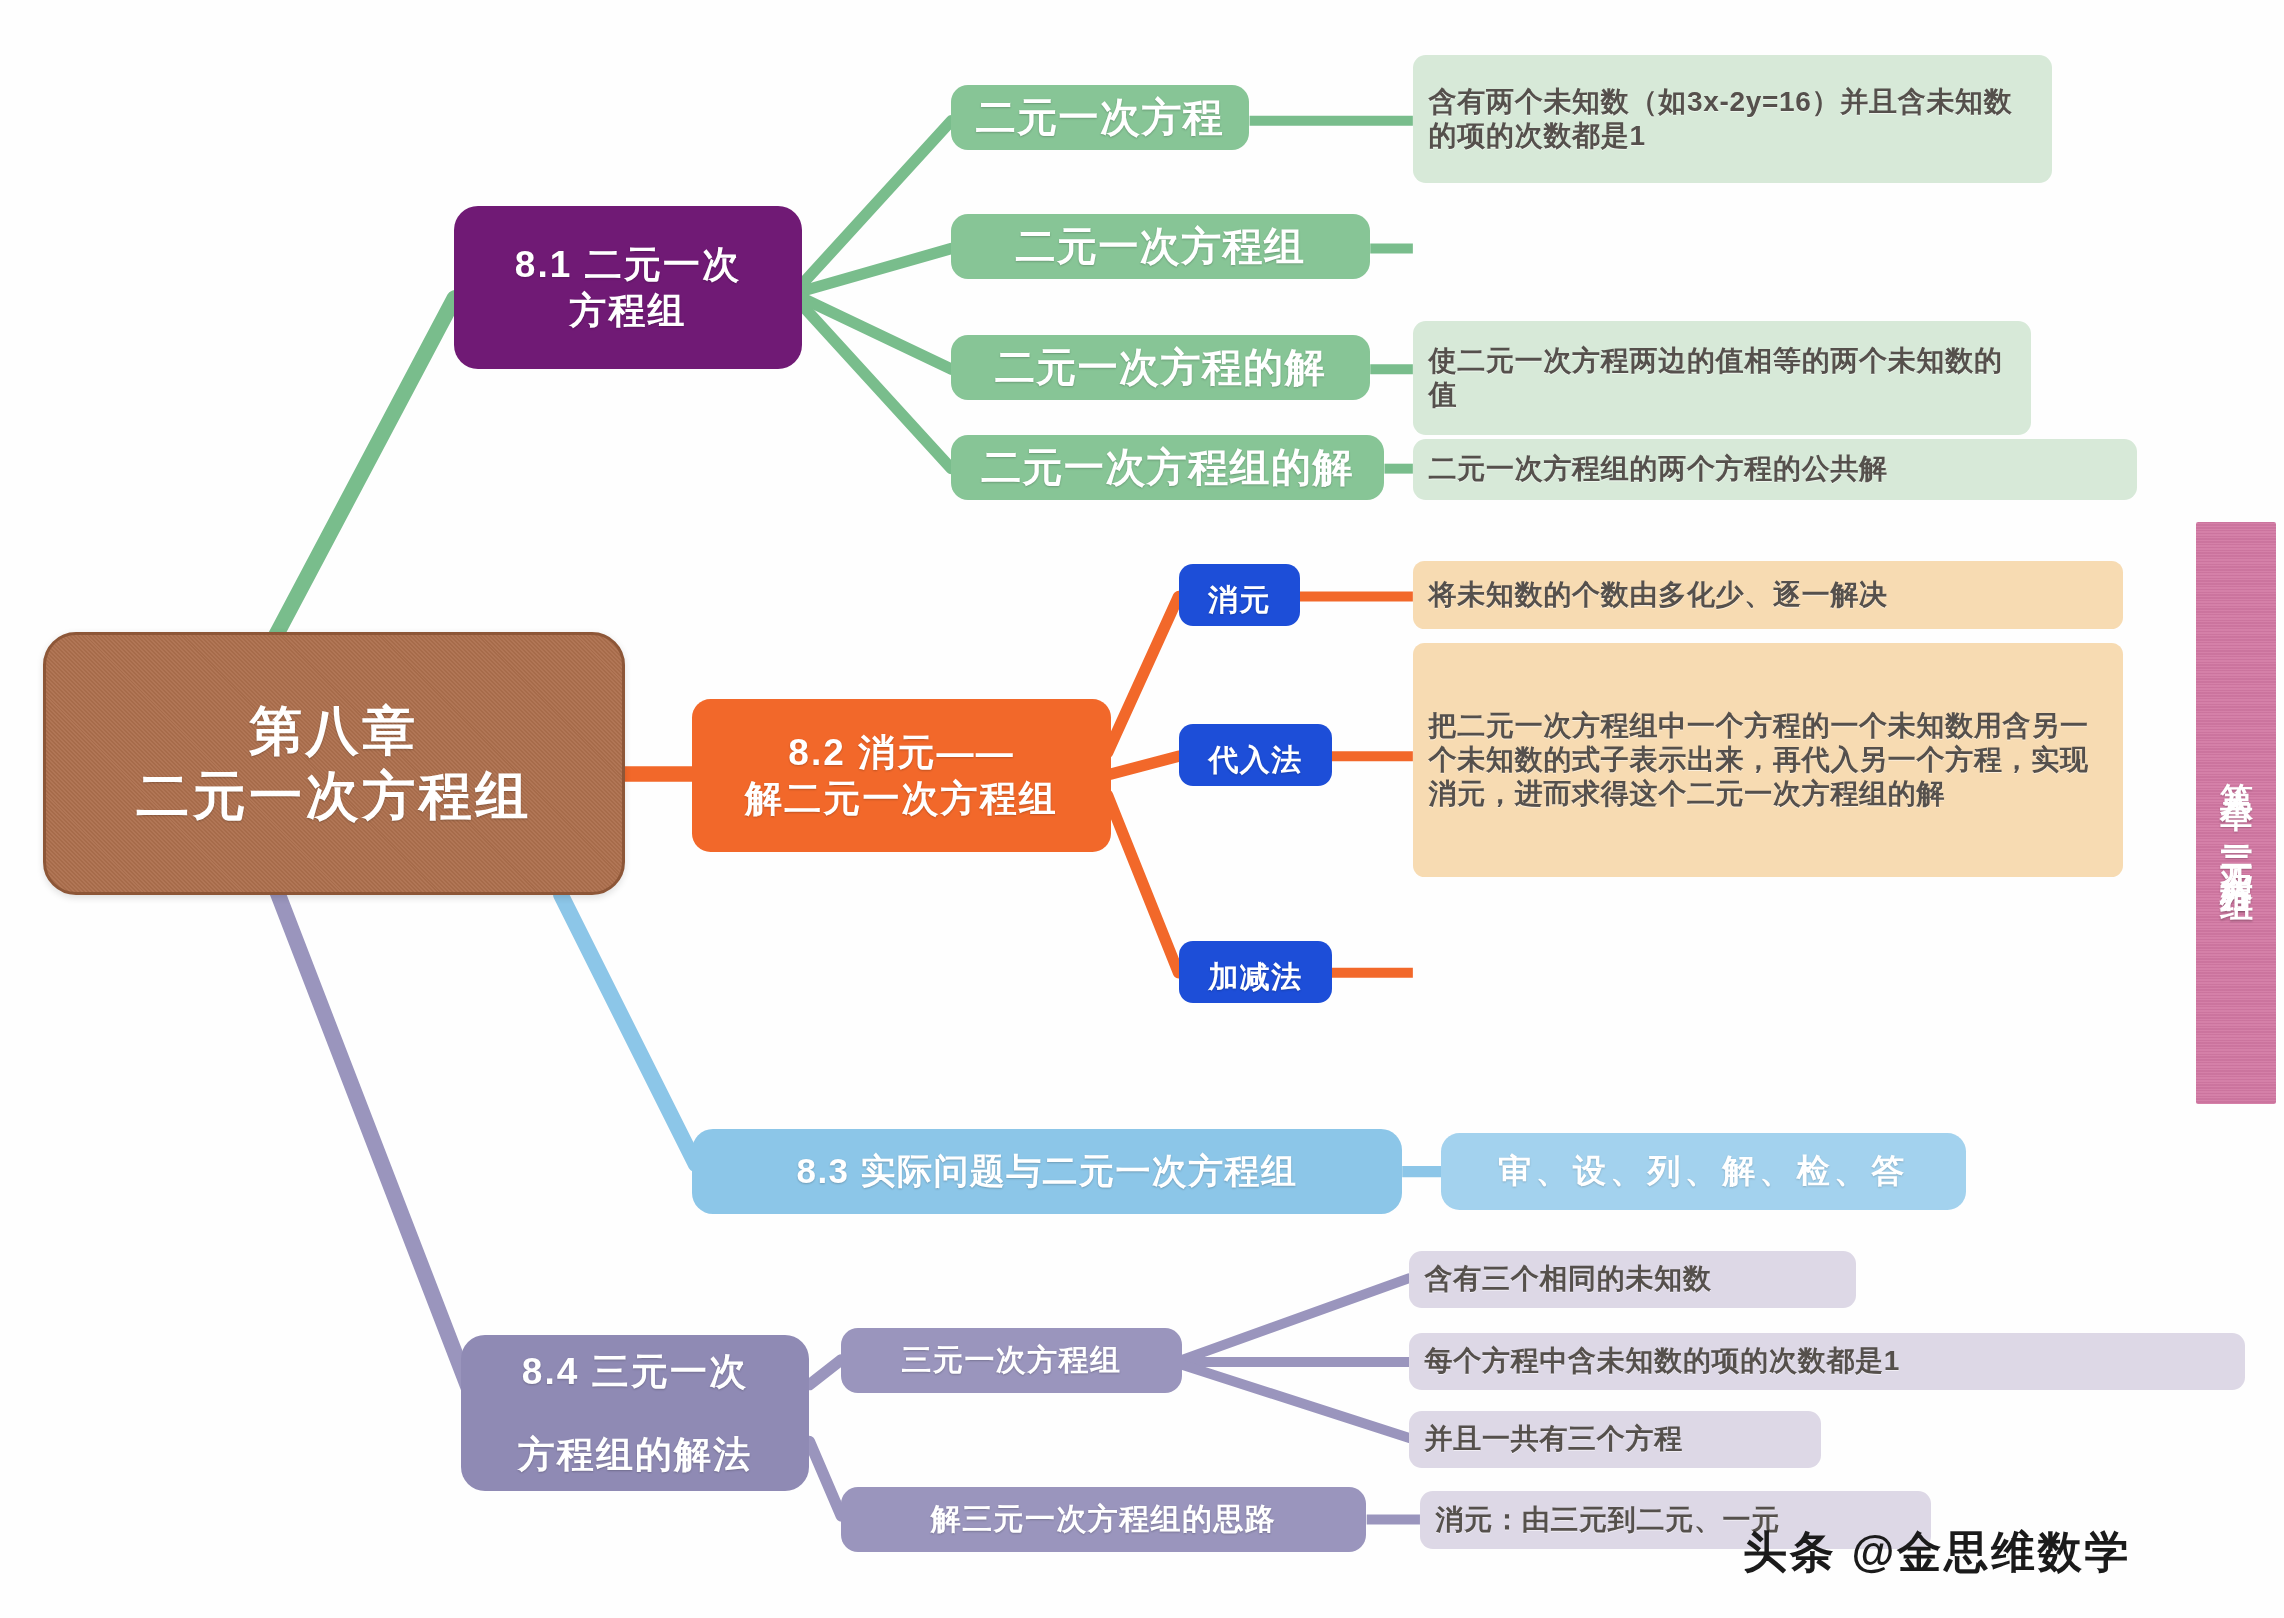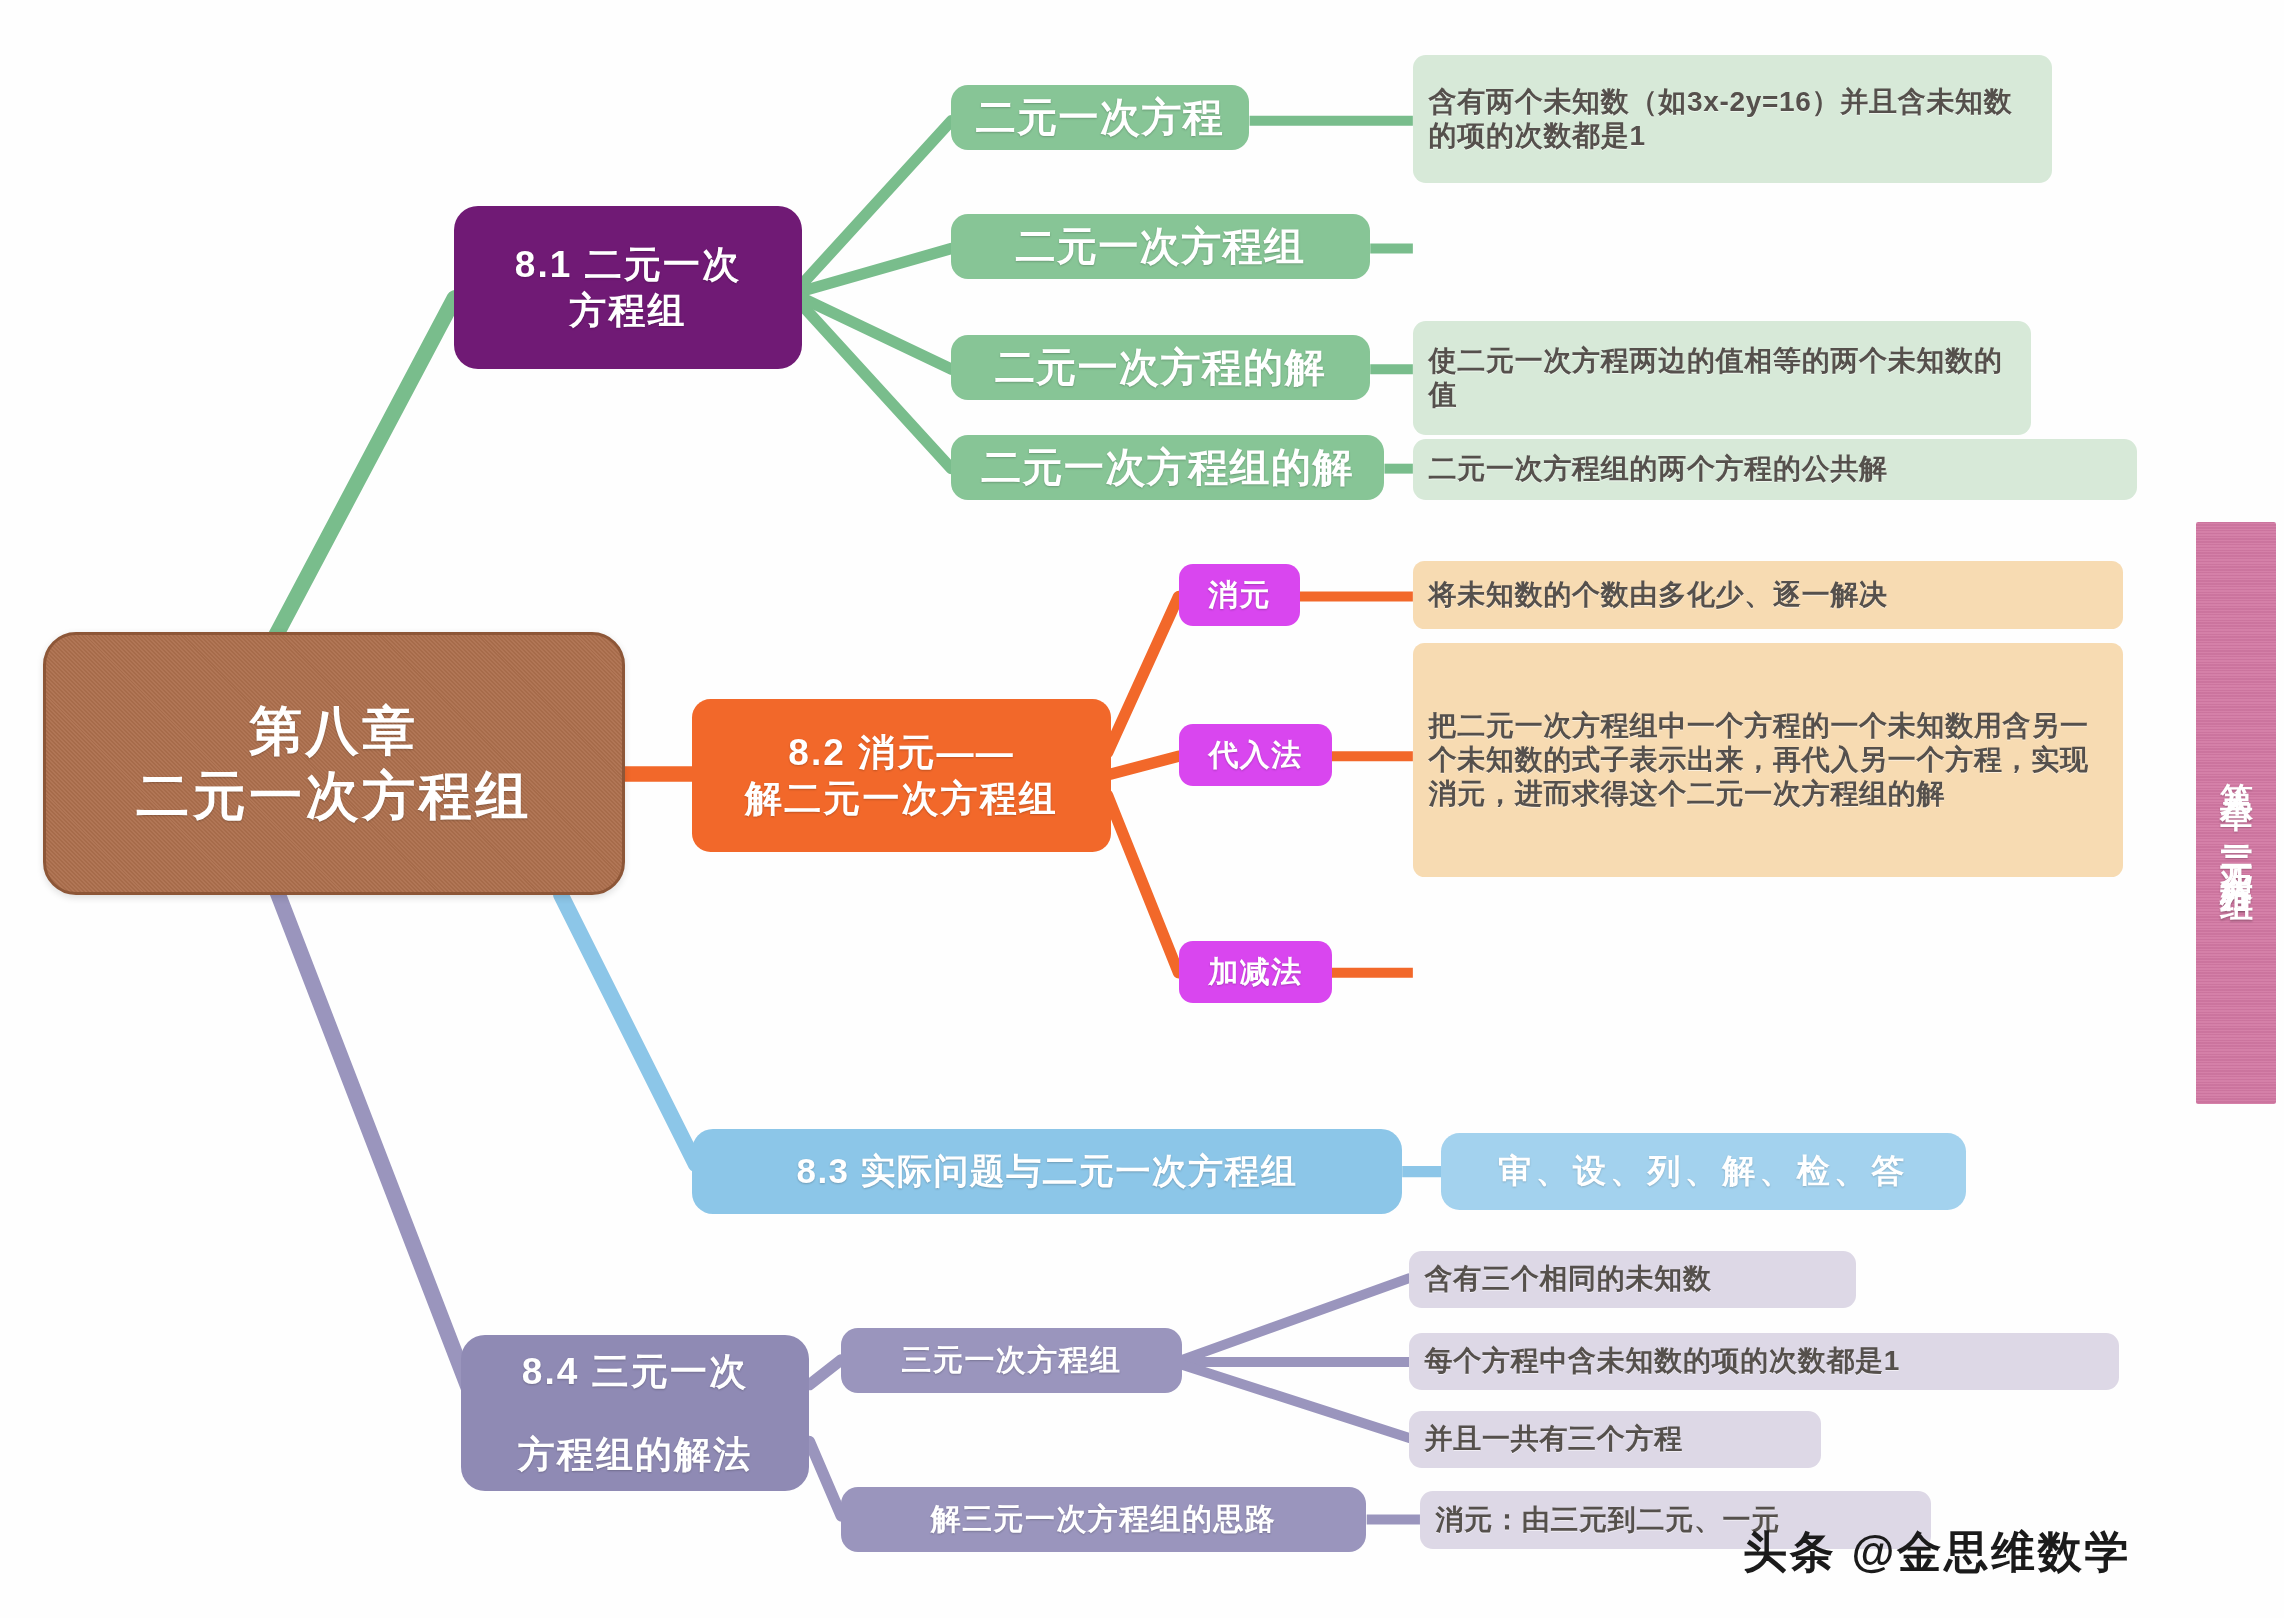--- a/index.html
+++ b/index.html
@@ -50,21 +50,21 @@
   }
 
   
   .green-main{background:#701a75;border-radius:24px;font-size:37px;letter-spacing:2.1px;}
   .green-sub{background:#87c596;border-radius:17px;font-size:40px;letter-spacing:1.4px;
              justify-content:center;}
   .green-desc{background:#d7e9d8;border-radius:12.8px;font-size:28px;letter-spacing:0.7px;}
 
   
   .orange-main{background:#f2682a;border-radius:18.5px;font-size:37px;letter-spacing:2.1px;}
-  .orange-sub{background:#d946ef;border-radius:14px;font-size:30px;letter-spacing:1.4px;}
+  .orange-sub{background:#1d4ed8;border-radius:14px;font-size:30px;letter-spacing:1.4px;align-items:flex-end;}
   .orange-desc{background:#f7dbb2;border-radius:11.4px;font-size:28px;letter-spacing:0.7px;}
 
   
   .blue-main{background:#8cc6e8;border-radius:21px;font-size:35px;letter-spacing:1.4px;}
   .blue-desc{background:#a3d2ee;border-radius:18.5px;font-size:33px;letter-spacing:4.3px;
              color:#ffffff;font-weight:700;text-shadow:0 1.4px 2.1px rgba(0,0,0,.18);
              justify-content:center;text-align:center;}
 
   
   .purple-main{background:#8f8ab4;border-radius:24px;font-size:37px;letter-spacing:2.1px;gap:38px;}
@@ -211,21 +211,21 @@
   <div class="node filled purple-sub pad" style="left:841px;top:1328px;width:341px;height:65px;">
     <span>三元一次方程组</span>
   </div>
   <div class="node filled purple-sub pad" style="left:841px;top:1487px;width:525px;height:65px;">
     <span>解三元一次方程组的思路</span>
   </div>
 
   <div class="node desc purple-desc pad" style="left:1409px;top:1251px;width:447px;height:57px;">
     <span>含有三个相同的未知数</span>
   </div>
-  <div class="node desc purple-desc pad" style="left:1409px;top:1333px;width:710px;height:57px;">
+  <div class="node desc purple-desc pad" style="left:1409px;top:1333px;width:836px;height:57px;">
     <span>每个方程中含未知数的项的次数都是1</span>
   </div>
   <div class="node desc purple-desc pad" style="left:1409px;top:1411px;width:412px;height:57px;">
     <span>并且一共有三个方程</span>
   </div>
   <div class="node desc purple-desc pad" style="left:1420px;top:1491px;width:511px;height:58px;">
     <span>消元：由三元到二元、一元</span>
   </div>
 
   <div id="side-tab" style="left:2196px;top:522px;width:80px;height:582px;">

